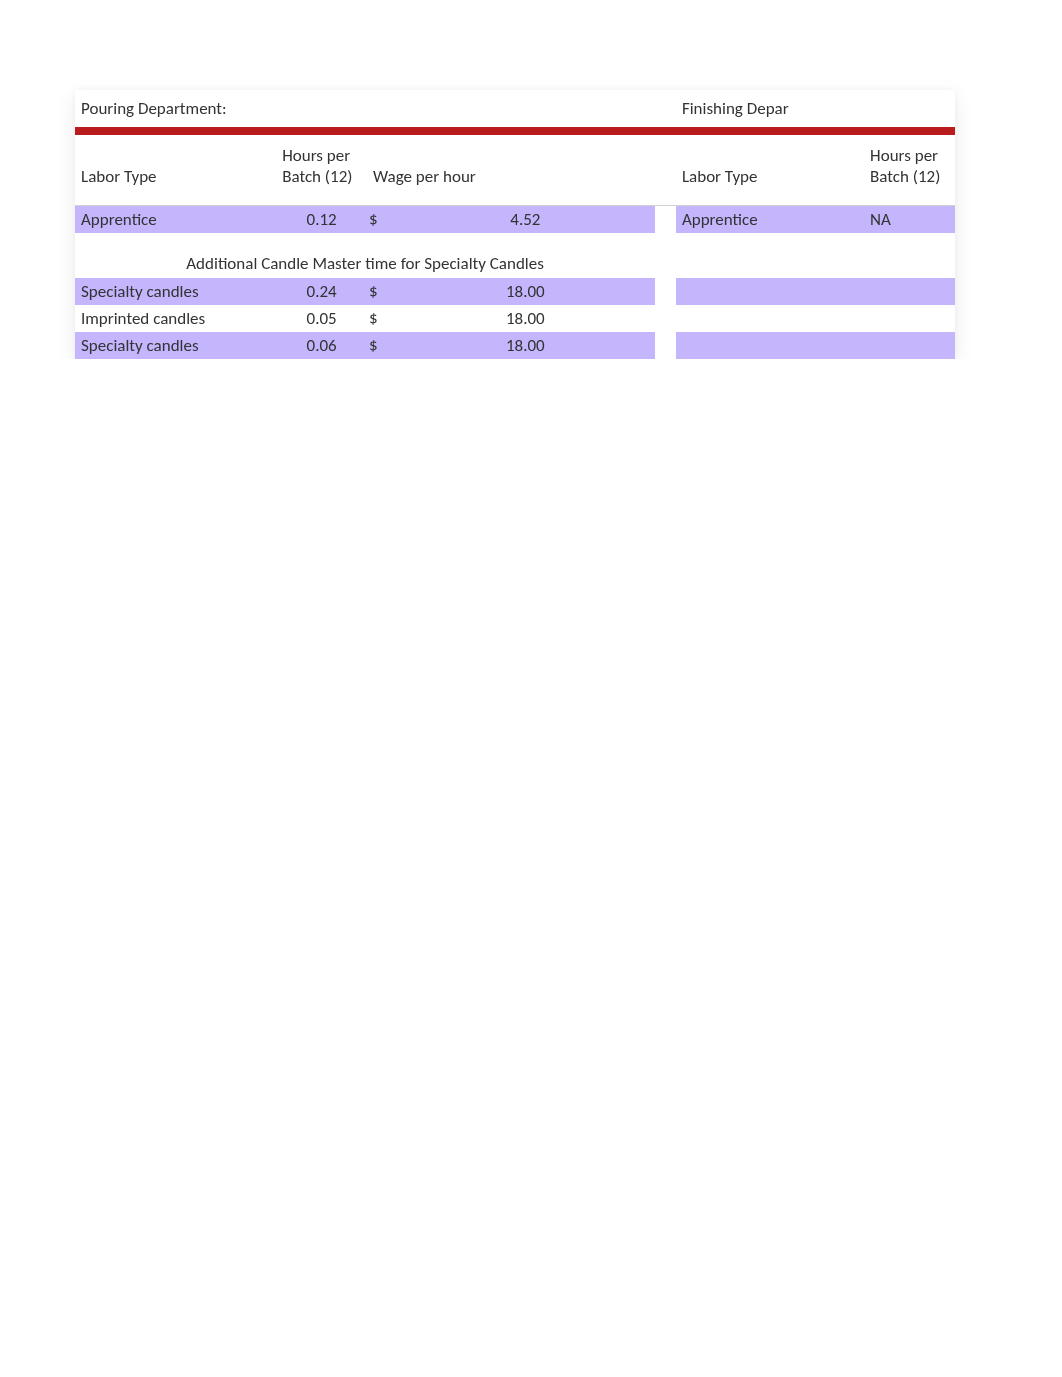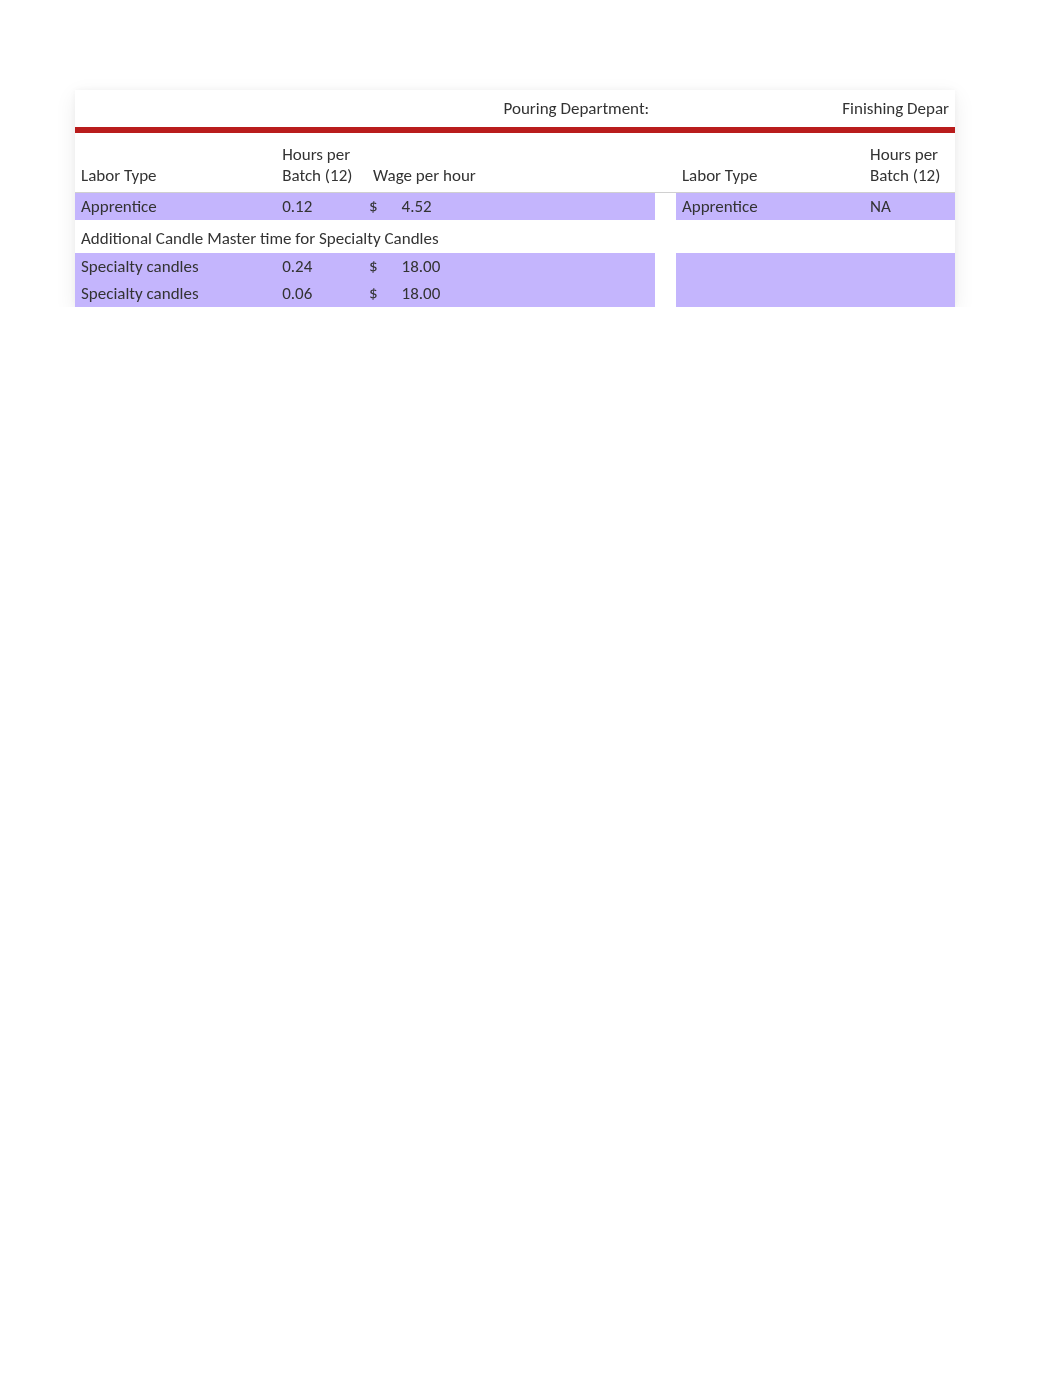--- a/index.html
+++ b/index.html
@@ -24,36 +24,37 @@
     }
     td, th {
       padding: 3px 6px 3px 6px;
       vertical-align: bottom;
       text-align: left;
       font-weight: normal;
       background: #fff;
       height: 26px;
     }
     .dept-header td {
-      text-align: right;
+      text-align: left;
       padding-top: 8px;
       padding-bottom: 8px;
-      border-bottom: 6px solid #b91c1c;
+      border-bottom: 8px solid #b91c1c;
     }
     .col-header td {
       vertical-align: bottom;
       padding-top: 10px;
-      padding-bottom: 6px;
+      padding-bottom: 18px;
       border-bottom: 1px solid #d0d0d0;
     }
-    .num { text-align: left; }
+    .num { text-align: center; }
     .cur { text-align: left; padding-left: 2px; padding-right: 0; }
     .shade td { background: #c4b5fd; }
     .section-title td {
-      padding-top: 8px;
+      text-align: center;
+      padding-top: 20px;
       padding-bottom: 4px;
     }
     .spacer { background: transparent !important; border: none; box-shadow: none; width: 14px; min-width: 14px; }
     .gap-row td { height: 4px; padding: 0; background: #fff; }
     
     .c1 { width: 155px; }
     .c2 { width: 70px; }
     .c3 { width: 22px; }
     .c4 { width: 200px; }
     .sp { width: 16px; }
@@ -119,20 +120,29 @@
     <tr class="shade">
       <td>Specialty candles</td>
       <td class="num">0.24</td>
       <td class="cur">$</td>
       <td class="num">18.00</td>
       <td class="spacer"></td>
       <td></td>
           <td></td>
     </tr>
 
+    <tr>
+      <td>Imprinted candles</td>
+      <td class="num">0.05</td>
+      <td class="cur">$</td>
+      <td class="num">18.00</td>
+      <td class="spacer"></td>
+      <td></td>
+          <td></td>
+    </tr>
 
     <tr class="shade">
       <td>Specialty candles</td>
       <td class="num">0.06</td>
       <td class="cur">$</td>
       <td class="num">18.00</td>
       <td class="spacer"></td>
       <td></td>
           <td></td>
     </tr>

